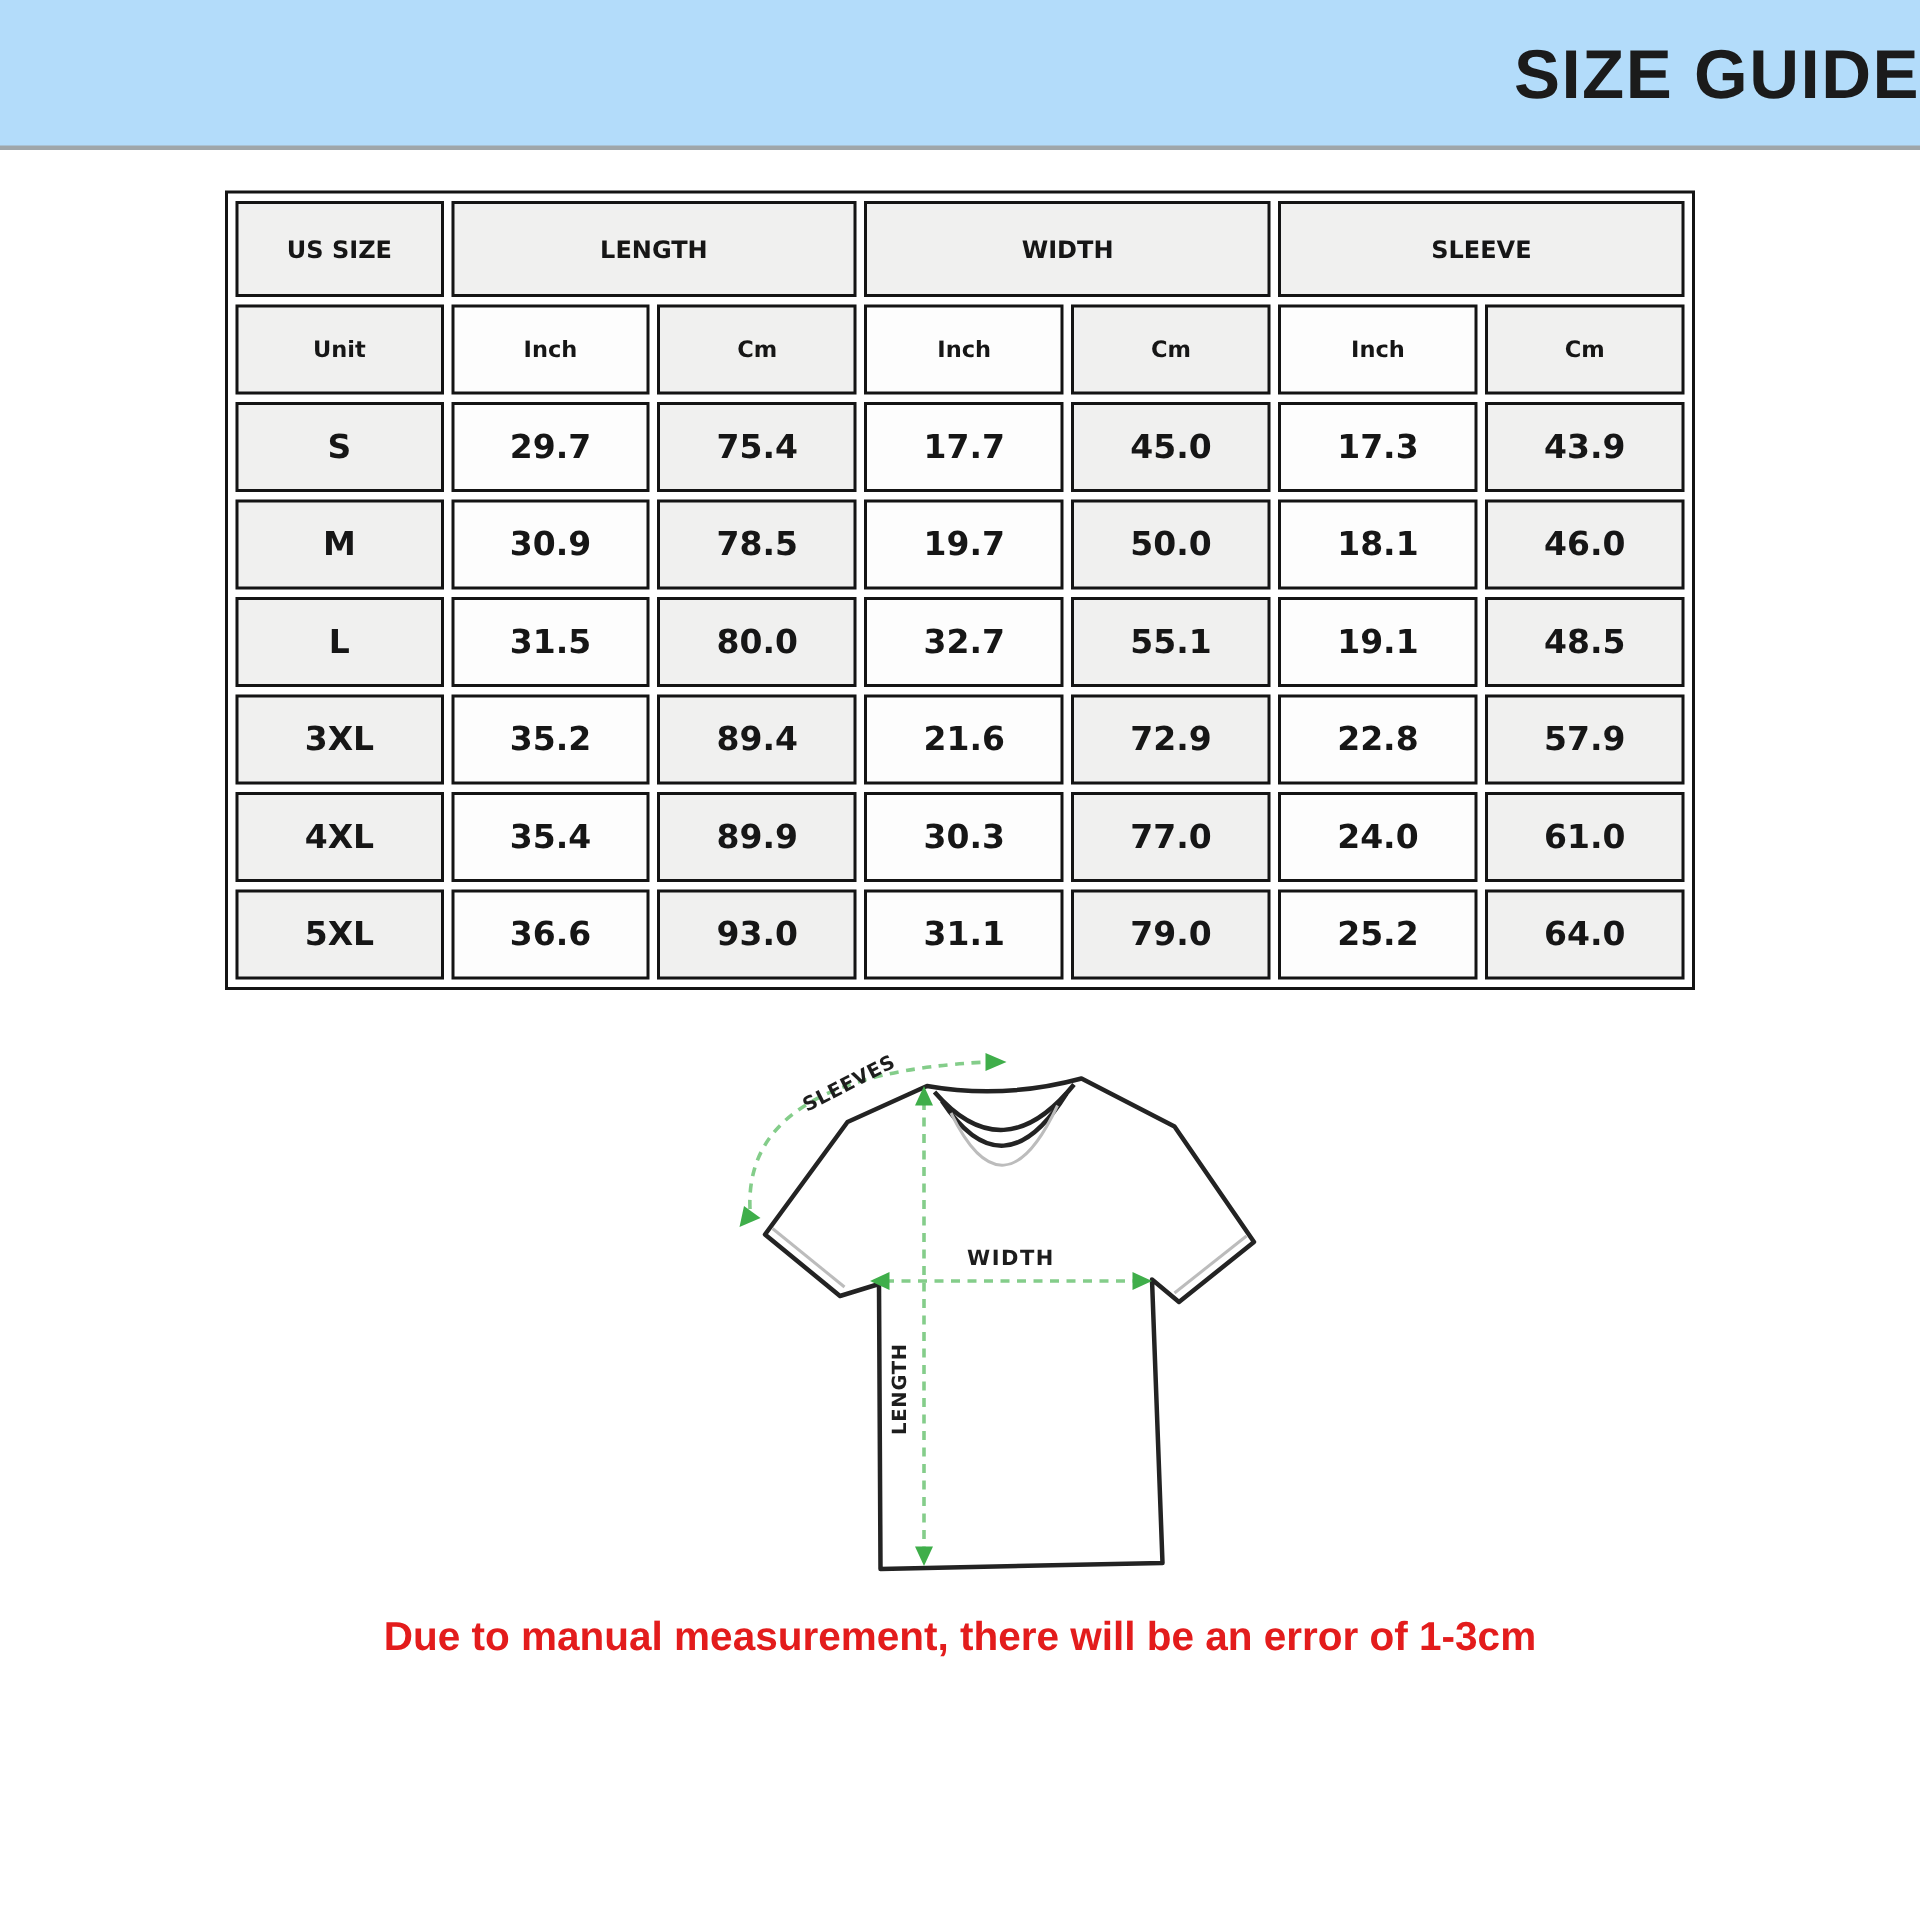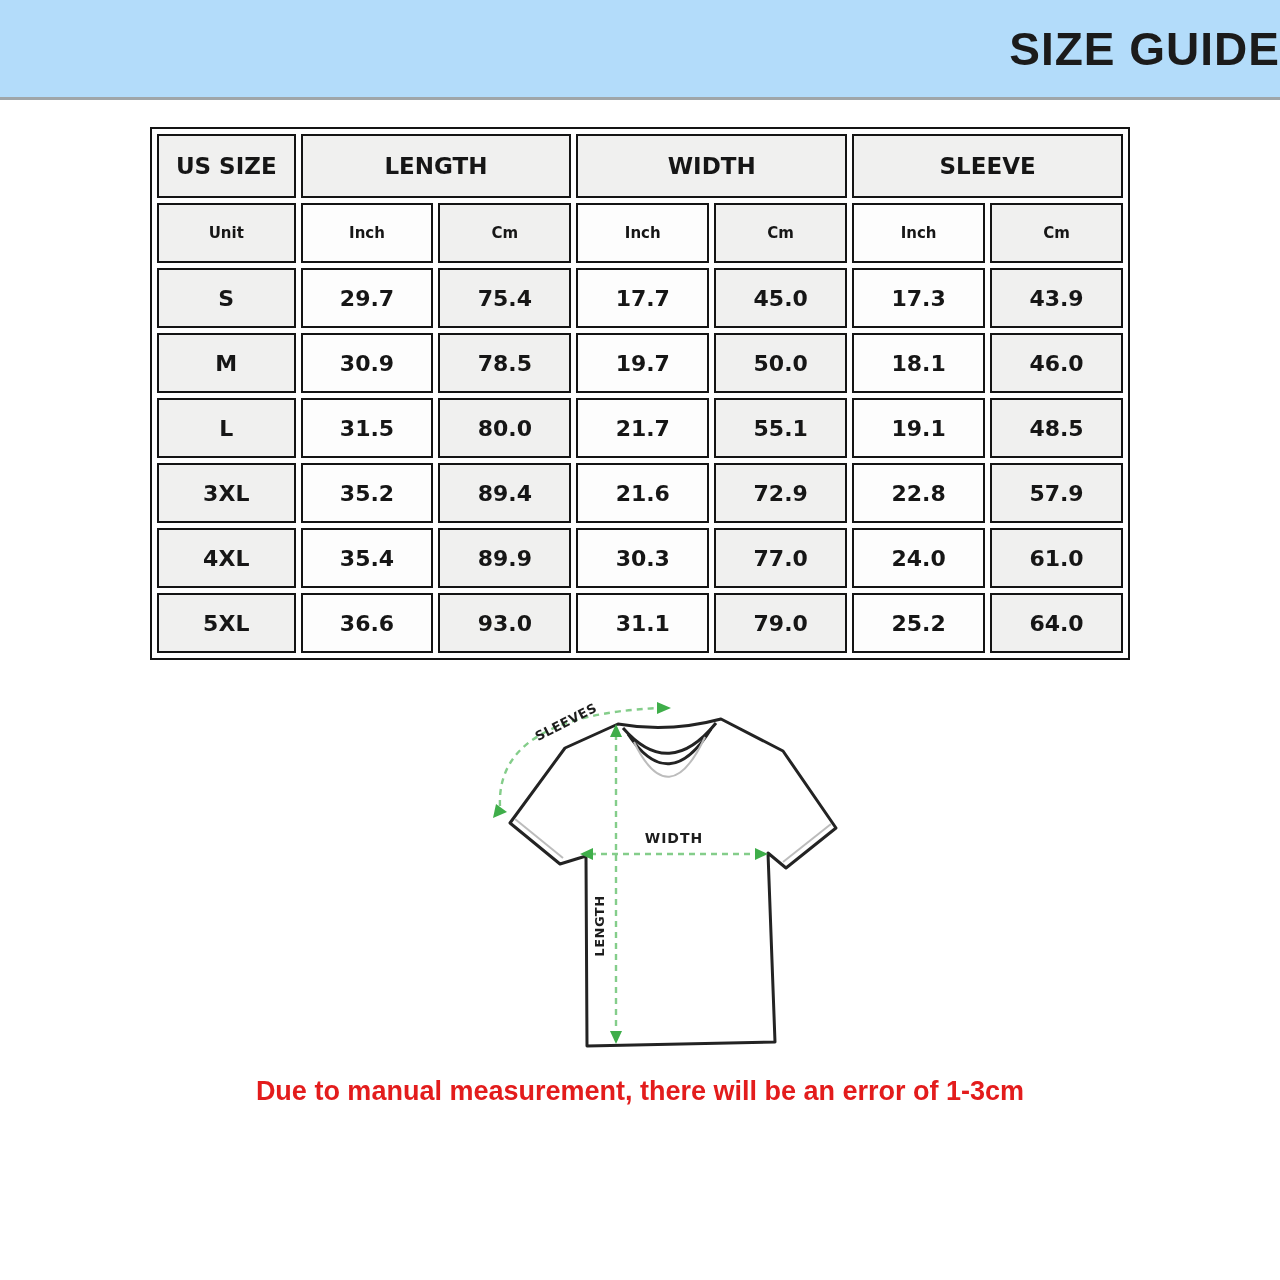--- a/index.html
+++ b/index.html
@@ -44,21 +44,21 @@
     table-layout:fixed;
   }
   table.size-chart th, table.size-chart td{
     border:2px solid var(--table-border);
     text-align:center;
     vertical-align:middle;
     font-weight:bold;
     color:#161616;
     padding:0;
   }
-  table.size-chart th.group{height:60px;font-size:23px;background:var(--cell-grey);}
+  table.size-chart th.group{height:60px;font-size:16px;background:var(--cell-grey);}
   table.size-chart th.unit{height:56px;font-size:15px;}
   table.size-chart td{height:56px;font-size:22px;font-weight:bold;}
   .bg-grey{background:var(--cell-grey);}
   .bg-white{background:var(--cell-white);}
   .diagram{
     position:relative;
     width:400px;height:390px;
     margin:26px 0 0 468px;
   }
   .note{
@@ -120,21 +120,21 @@
         <td class="bg-grey">78.5</td>
         <td class="bg-white">19.7</td>
         <td class="bg-grey">50.0</td>
         <td class="bg-white">18.1</td>
         <td class="bg-grey">46.0</td>
       </tr>
       <tr>
         <td class="bg-grey">L</td>
         <td class="bg-white">31.5</td>
         <td class="bg-grey">80.0</td>
-        <td class="bg-white">21.7</td>
+        <td class="bg-white">32.7</td>
         <td class="bg-grey">55.1</td>
         <td class="bg-white">19.1</td>
         <td class="bg-grey">48.5</td>
       </tr>
       <tr>
         <td class="bg-grey">3XL</td>
         <td class="bg-white">35.2</td>
         <td class="bg-grey">89.4</td>
         <td class="bg-white">21.6</td>
         <td class="bg-grey">72.9</td>

